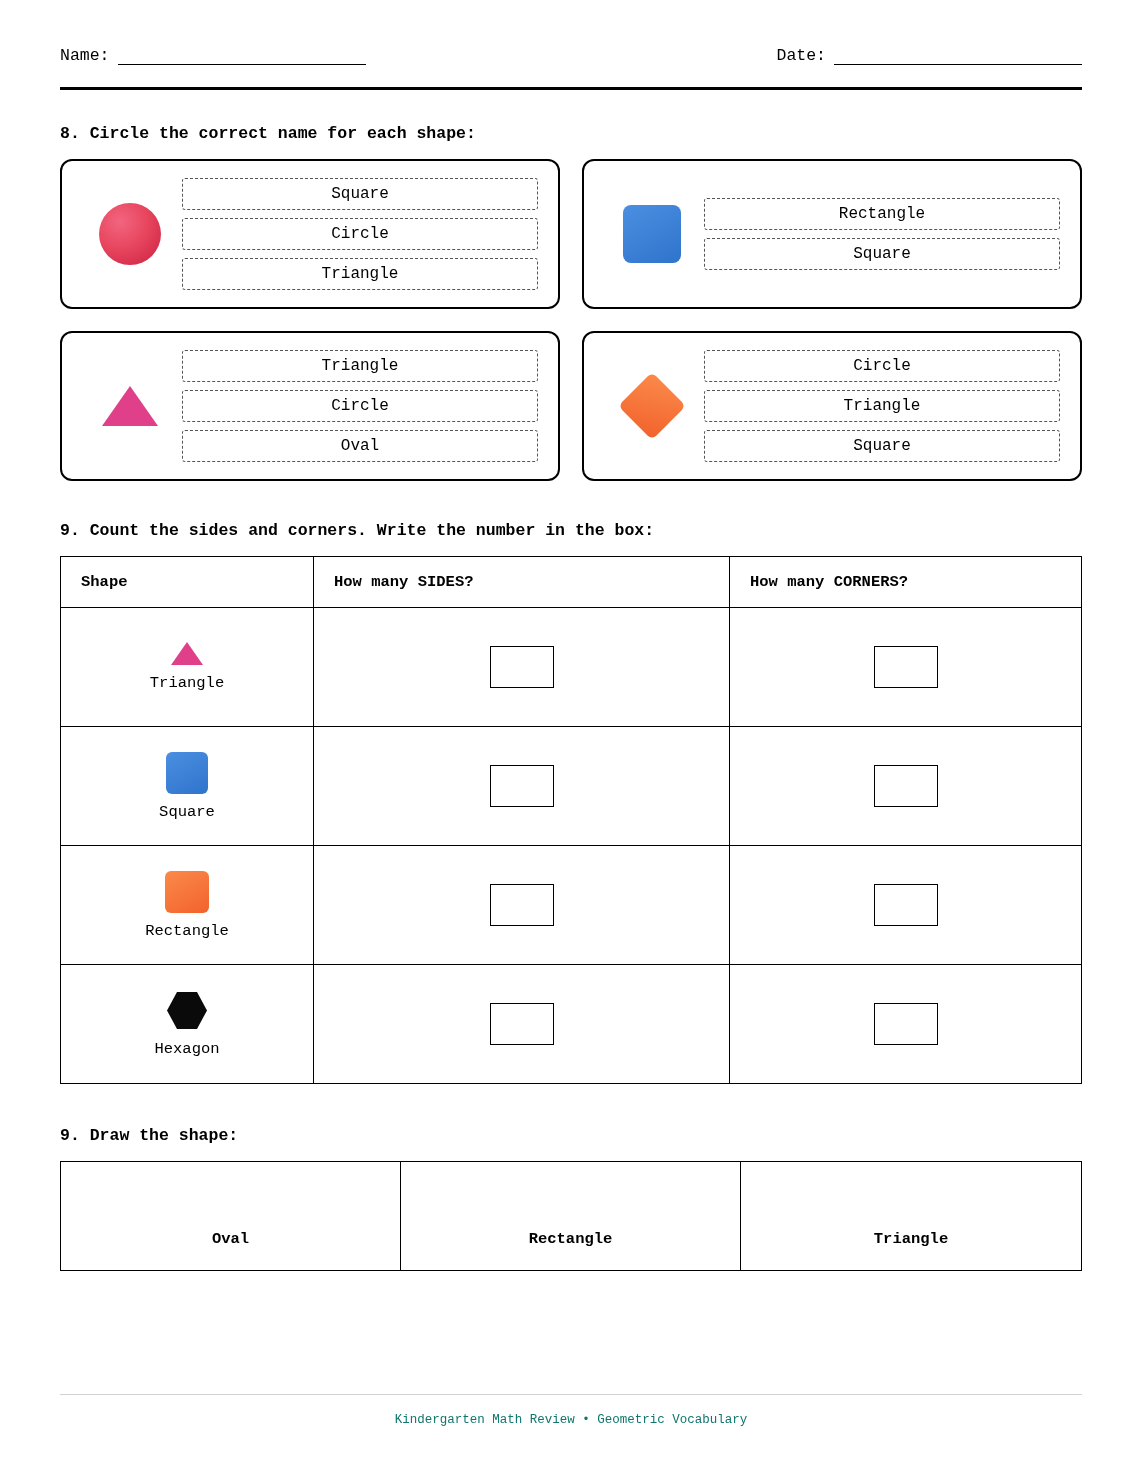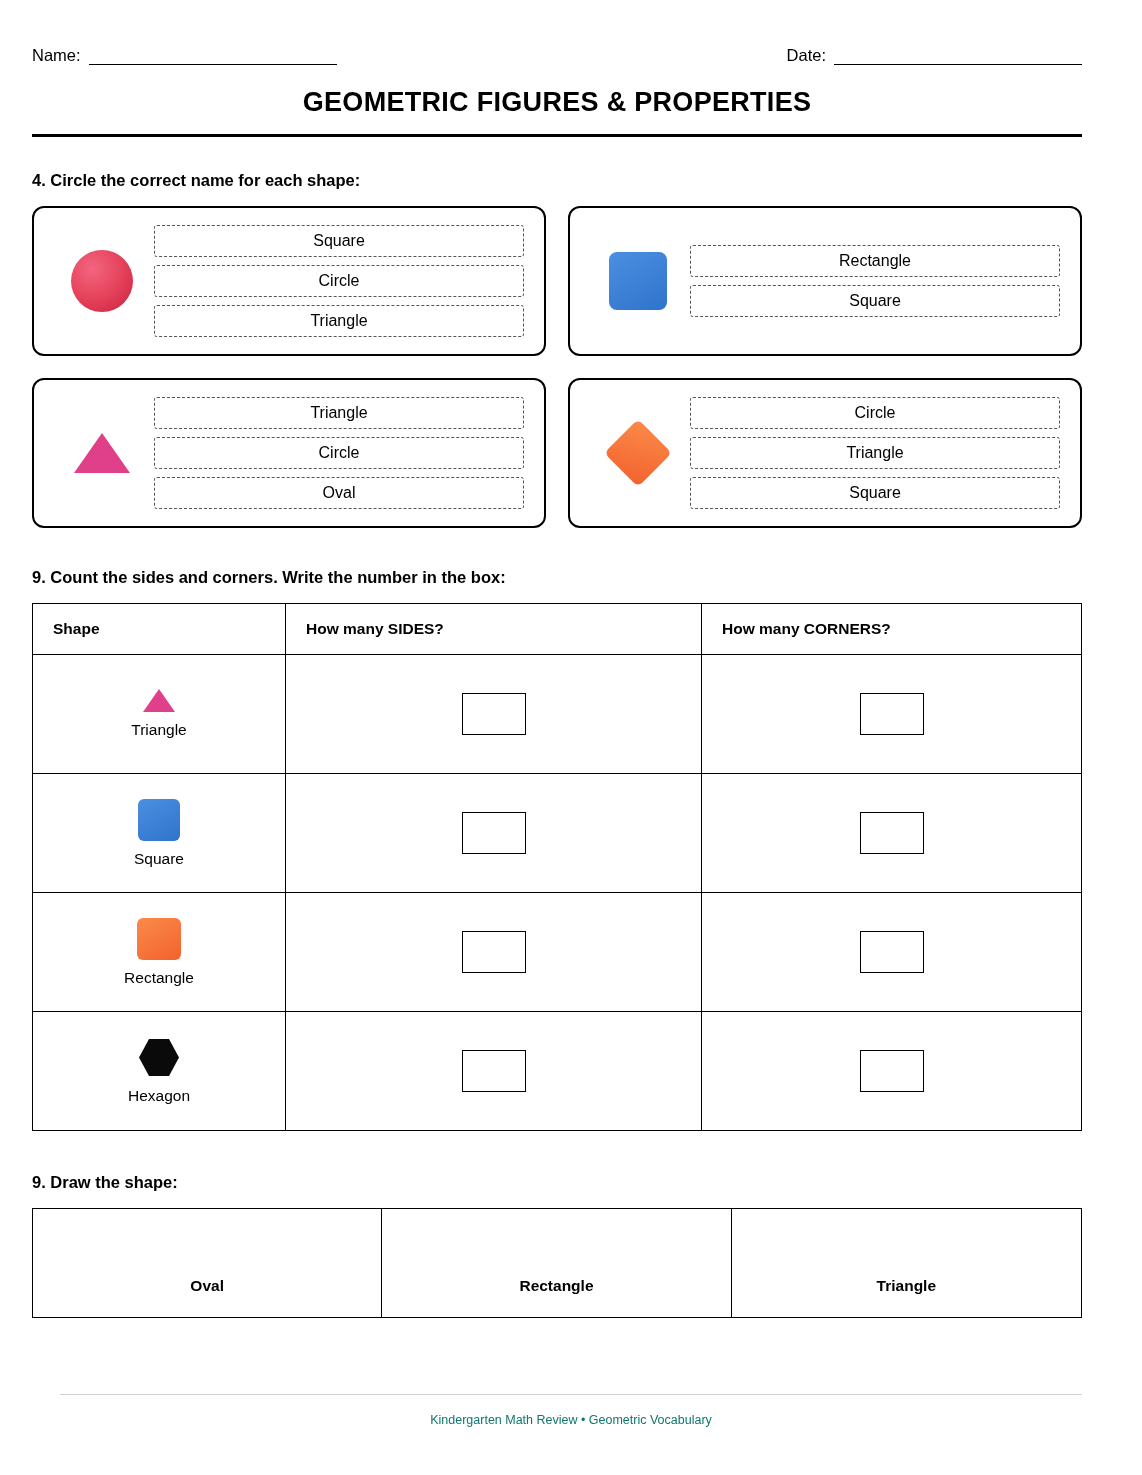--- a/index.html
+++ b/index.html
@@ -9,25 +9,26 @@
   }
   body {
     width: 1142px;
     height: 1475px;
     font-family: "Liberation Sans", sans-serif;
     color: #000000;
     position: relative;
     overflow: hidden;
   }
   .page {
-    padding: 46px 60px 0 32px;
+    padding: 46px 60px 0 60px;
     box-sizing: border-box;
     width: 1142px;
     height: 1475px;
     position: relative;
+    font-family: Liberation Mono, monospace;
   }
 
   
   .namedate {
     display: flex;
     justify-content: space-between;
     align-items: flex-end;
     font-size: 16.5px;
     margin-bottom: 22px;
   }
@@ -224,24 +225,23 @@
     <div class="nd-group">
       <span class="nd-label">Name:</span>
       <span class="nd-line"></span>
     </div>
     <div class="nd-group">
       <span class="nd-label">Date:</span>
       <span class="nd-line date"></span>
     </div>
   </div>
 
-  <div class="title">GEOMETRIC FIGURES &amp; PROPERTIES</div>
   <div class="title-rule"></div>
 
-  <div class="sec-heading">4. Circle the correct name for each shape:</div>
+  <div class="sec-heading">8. Circle the correct name for each shape:</div>
 
   <div class="q1-grid">
 
     <div class="q1-card">
       <div class="q1-shape">
         <div class="sh-circle"></div>
       </div>
       <div class="q1-options">
         <div class="q1-option">Square</div>
         <div class="q1-option">Circle</div>

